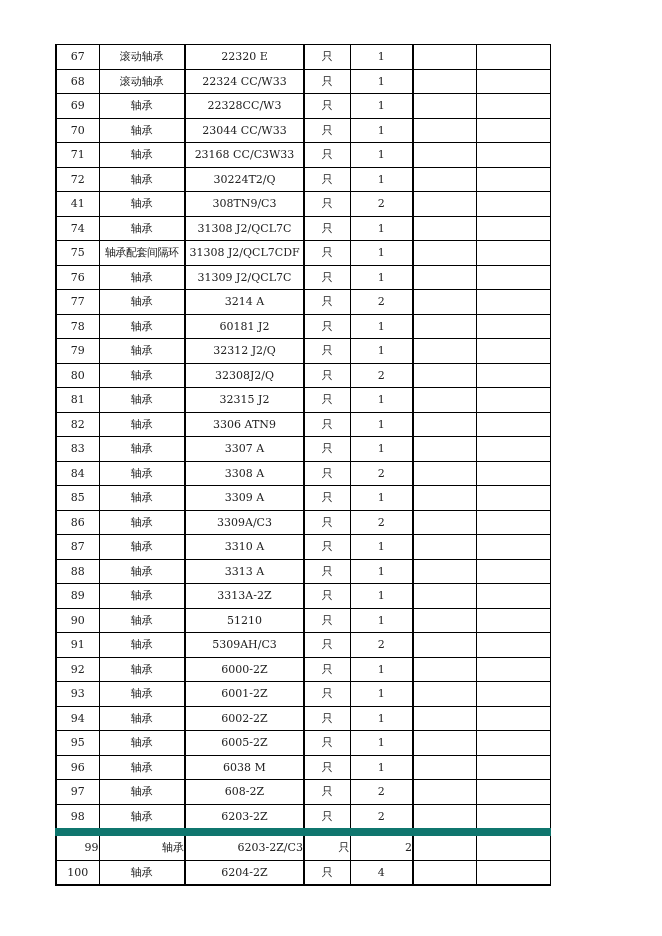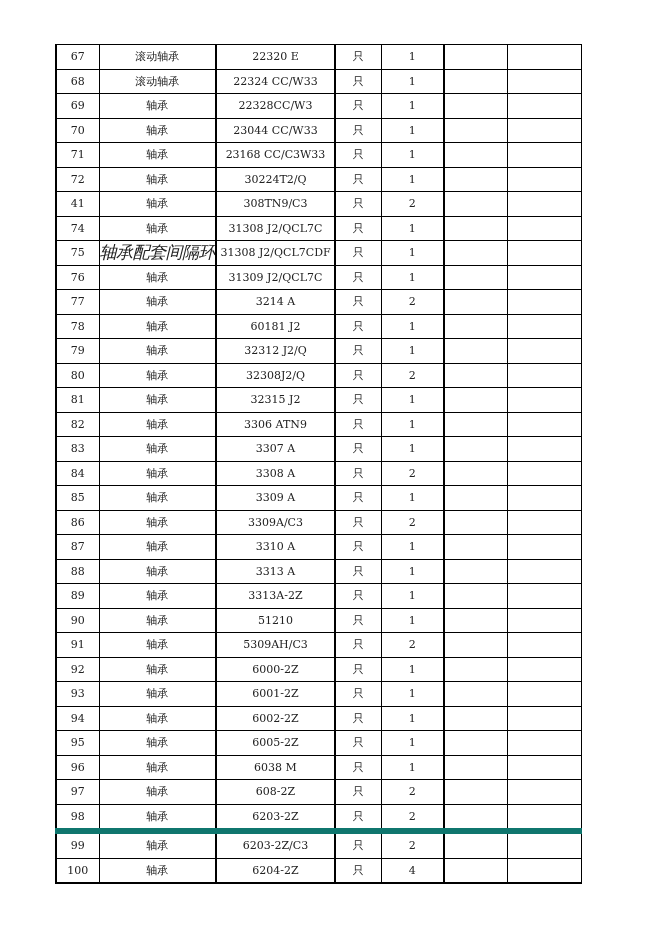--- a/index.html
+++ b/index.html
@@ -11,22 +11,22 @@
     border-left: 2px solid #000; border-bottom: 2px solid #000;
   }
   table.sheet td {
     height: 23.5px; padding: 0; text-align: center; vertical-align: middle;
     border: 1px solid #000; font-size: 11px; white-space: nowrap; overflow: hidden;
     line-height: 1;
   }
   table.sheet td.c-model { border-right: 2px solid #000; margin-left: 28px; }
   table.sheet td.c-name  { border-right: 2px solid #000; margin-top: 20px; }
   table.sheet td.c-qty   { border-right: 2px solid #000; }
-  table.sheet td.c-name.long { font-size: 17px; letter-spacing: -0.5px; font-style: italic; }
-  table.sheet tr.thick-top td { border-top: 6px solid #0f766e; }
+  table.sheet td.c-name.long { font-size: 11px; letter-spacing: -0.5px; }
+  table.sheet tr.thick-top td { border-top: 8px solid #0f766e; text-align: right; }
   col.w-no { width: 43px; }
   col.w-name { width: 86px; }
   col.w-model { width: 119px; }
   col.w-unit { width: 46px; }
   col.w-qty { width: 63px; }
   col.w-e1 { width: 63px; }
   col.w-e2 { width: 74px; }
 </style>
 </head>
 <body>

